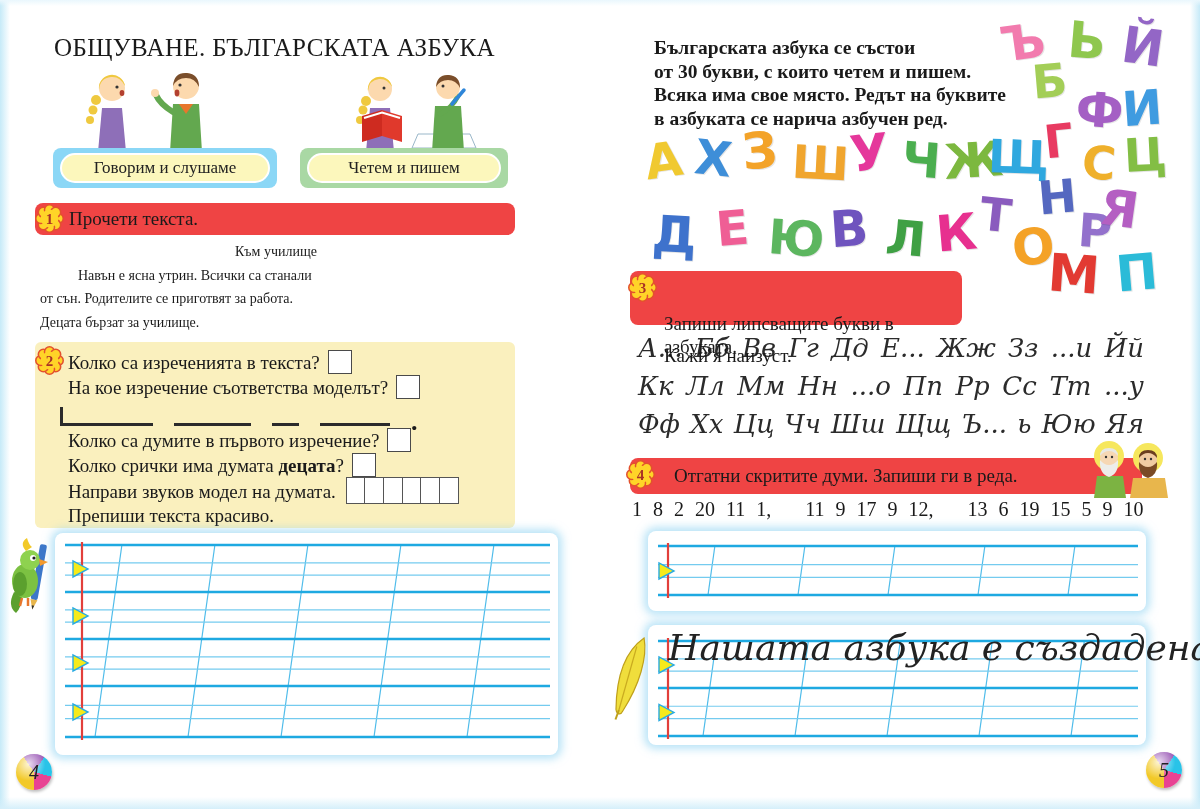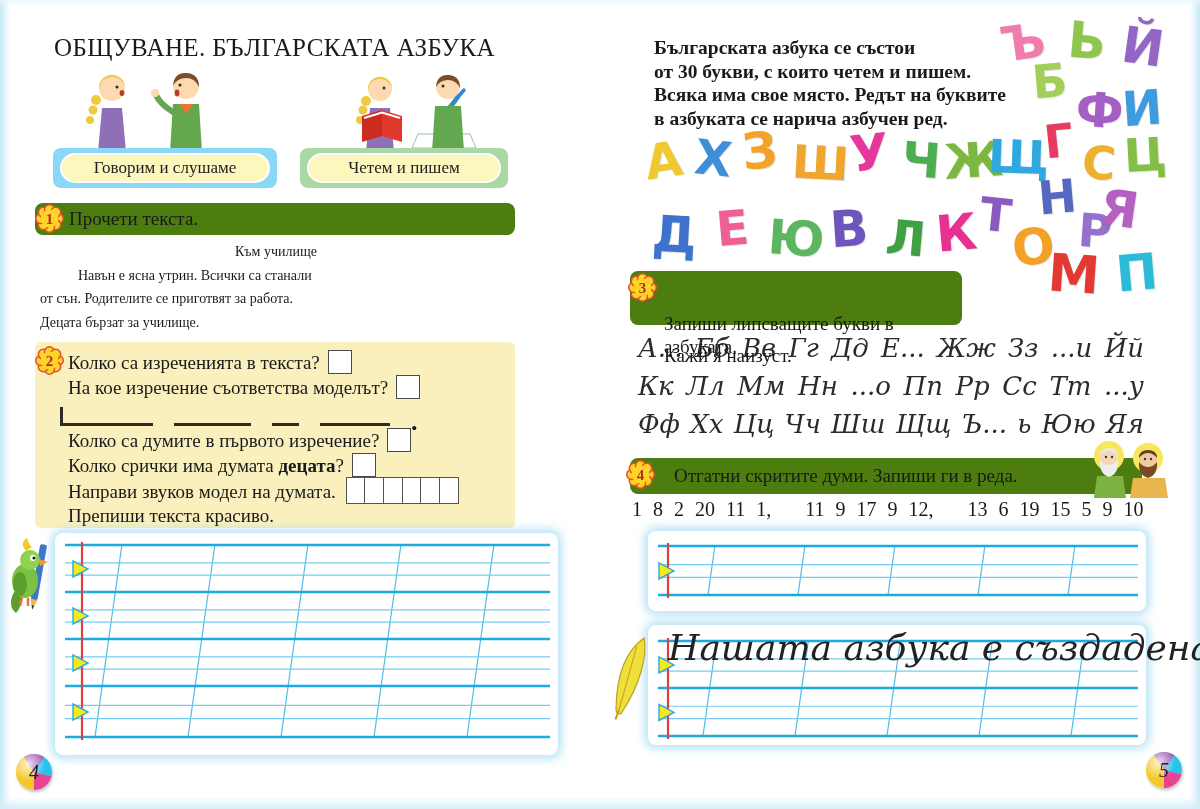--- a/index.html
+++ b/index.html
@@ -14,21 +14,21 @@
 
   .page-title{left:54px;top:34px;font-size:25px;letter-spacing:.4px;white-space:nowrap;}
 
   .lblbox{height:40px;border-radius:8px;z-index:2;}
   .lblbox .pill{position:absolute;left:7px;right:7px;top:5px;bottom:5px;background:#fcf7bc;
     border:2px solid #ffffff;border-radius:16px;display:flex;align-items:center;justify-content:center;
     font-size:17px;color:#222;}
   .lbl-blue{left:53px;top:148px;width:224px;background:#8bd7f6;}
   .lbl-green{left:300px;top:148px;width:208px;background:#a9d8a4;}
 
-  .strip{background:#4d7c0f;border-radius:8px;z-index:2;text-decoration:underline;}
+  .strip{background:#ef4444;border-radius:8px;z-index:2;text-decoration:underline;}
   .strip-text{font-size:19px;line-height:23px;color:#1a1a1a;}
 
   .story{left:40px;top:240px;width:472px;font-size:14px;line-height:23.5px;}
   .story .ttl{text-align:center;}
   .story .ln1{padding-left:38px;}
   .story .lnx{padding-left:0;}
 
   .ex2box{left:35px;top:342px;width:480px;height:186px;background:#faf0be;border-radius:6px;z-index:1;}
   .ex2in{position:absolute;left:33px;top:8px;right:8px;}
   .exq{font-size:19px;line-height:23.6px;white-space:nowrap;}

